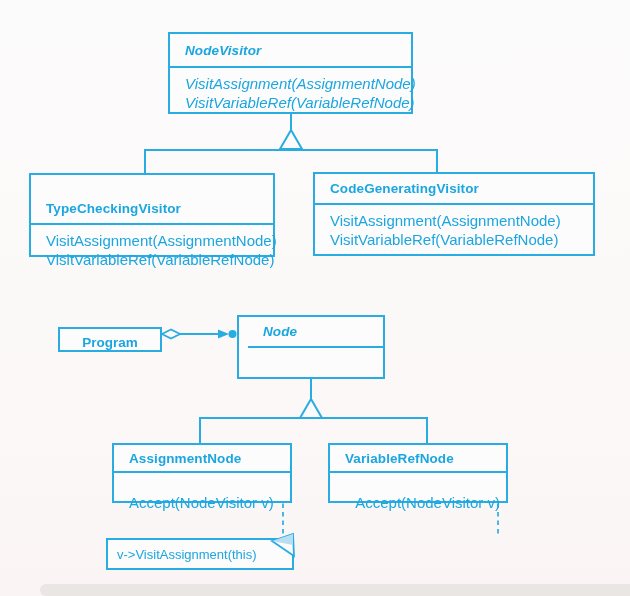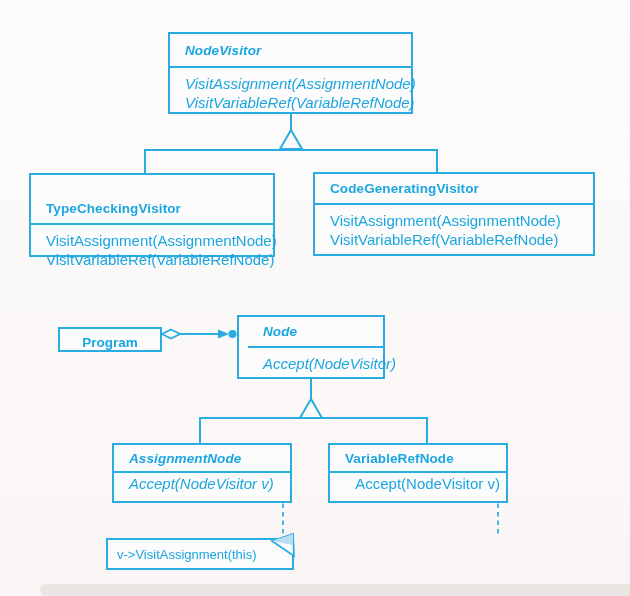--- a/index.html
+++ b/index.html
@@ -51,25 +51,25 @@
   #box-typechecking .cls-title{height:31px;margin-top:19px;}
   #box-codegenerating{left:313px;top:172px;width:282px;height:84px;}
   #box-codegenerating .cls-title{height:31px;}
 
   
   #box-program{left:58px;top:315px;width:104px;height:25px;
     display:flex;align-items:flex-end;justify-content:center;
     font-weight:bold;font-size:13.5px;margin-top:12px;}
   #box-node{left:237px;top:315px;width:148px;height:64px;padding-left:9px;}
   #box-node .cls-title{height:31px;}
-  #box-assignment{left:112px;top:443px;width:180px;height:60px;font-style:italic;}
+  #box-assignment{left:112px;top:443px;width:180px;height:60px;}
   #box-assignment .cls-title{height:28px;}
   #box-variableref{left:328px;top:443px;width:180px;height:60px;text-align:right;}
   #box-variableref .cls-title{height:28px;}
-  #box-assignment .cls-methods, #box-variableref .cls-methods{padding-top:1px;}
+  #box-assignment .cls-methods, #box-variableref .cls-methods{padding-top:20px;}
 
   .note{
     position:absolute;
     border:2px solid #29ace2;
     background:#fdfcfc;
     color:#1ba6e0;
     box-sizing:border-box;
     font-size:13px;
   }
   #note-assignment{left:106px;top:538px;width:188px;height:32px;}
@@ -143,23 +143,20 @@
       <div>VisitVariableRef(VariableRefNode)</div>
     </div>
   </div>
 
   <div class="cls" id="box-program">
     <span>Program</span>
   </div>
 
   <div class="cls abstract" id="box-node">
     <div class="cls-title">Node</div>
-    <div class="cls-methods">
-      <div>Accept(NodeVisitor)</div>
-    </div>
   </div>
 
   <div class="cls" id="box-assignment">
     <div class="cls-title">AssignmentNode</div>
     <div class="cls-methods">
       <div>Accept(NodeVisitor v)</div>
     </div>
   </div>
 
   <div class="cls" id="box-variableref">

